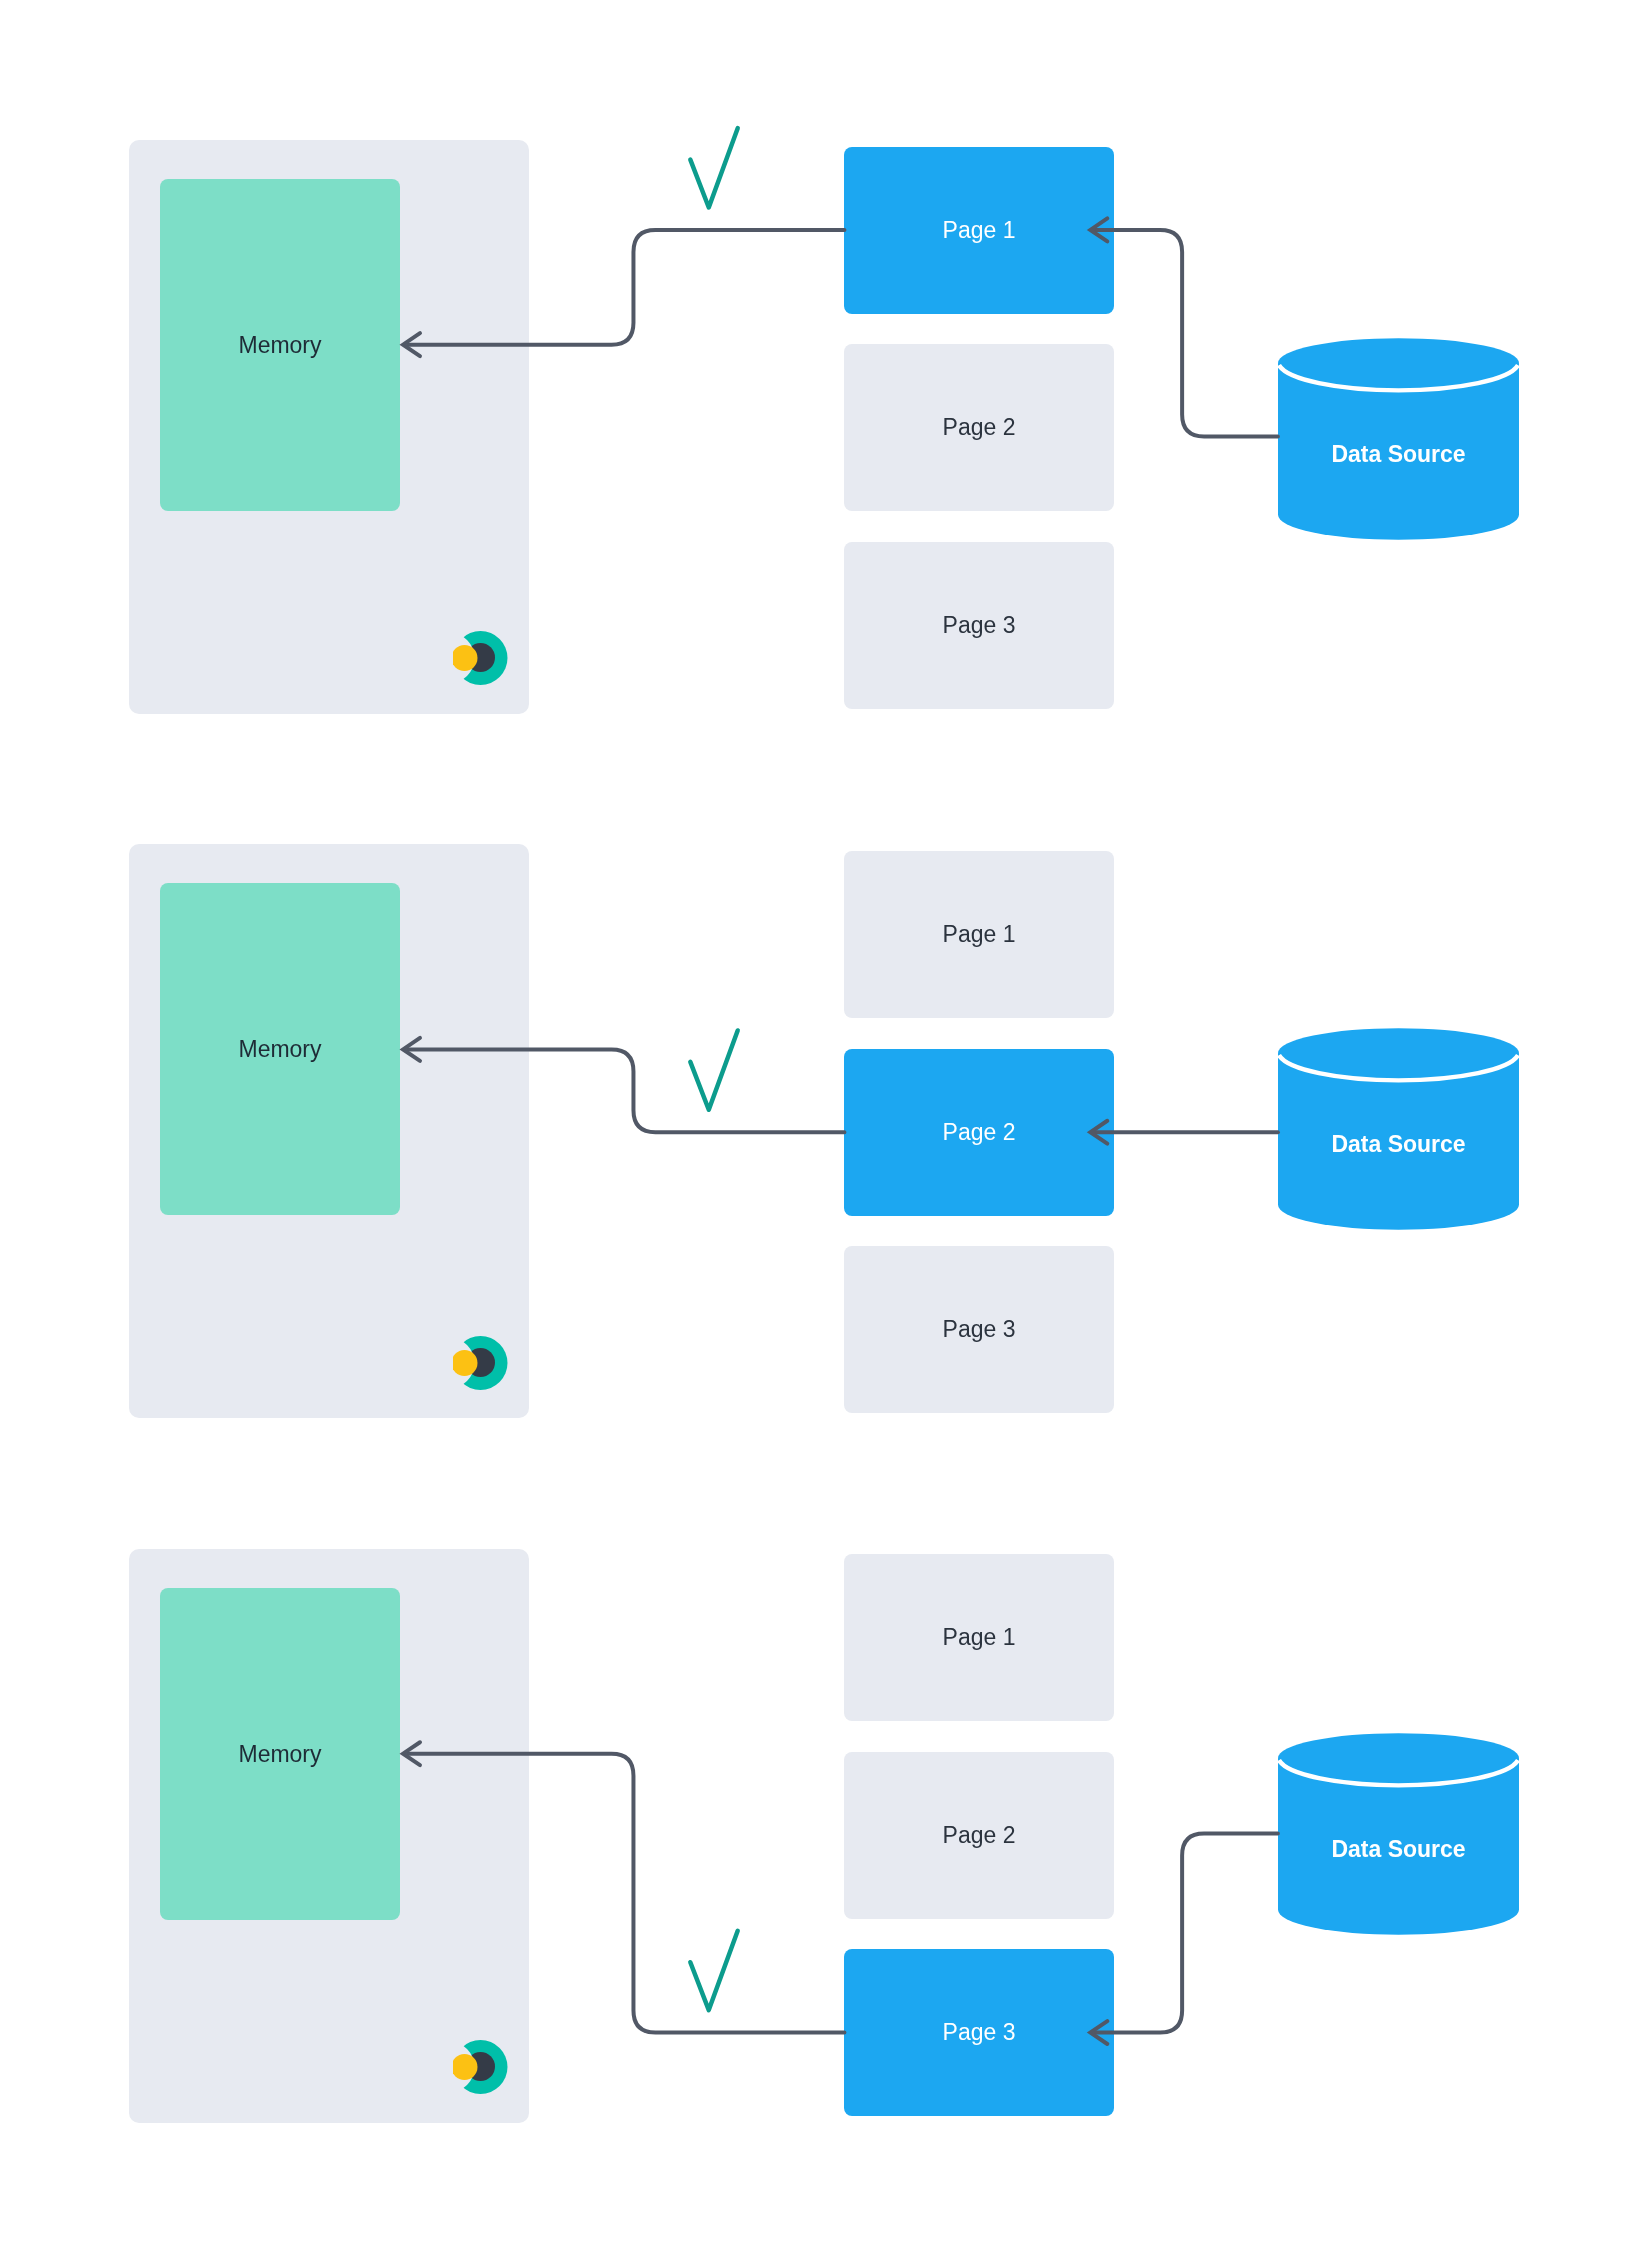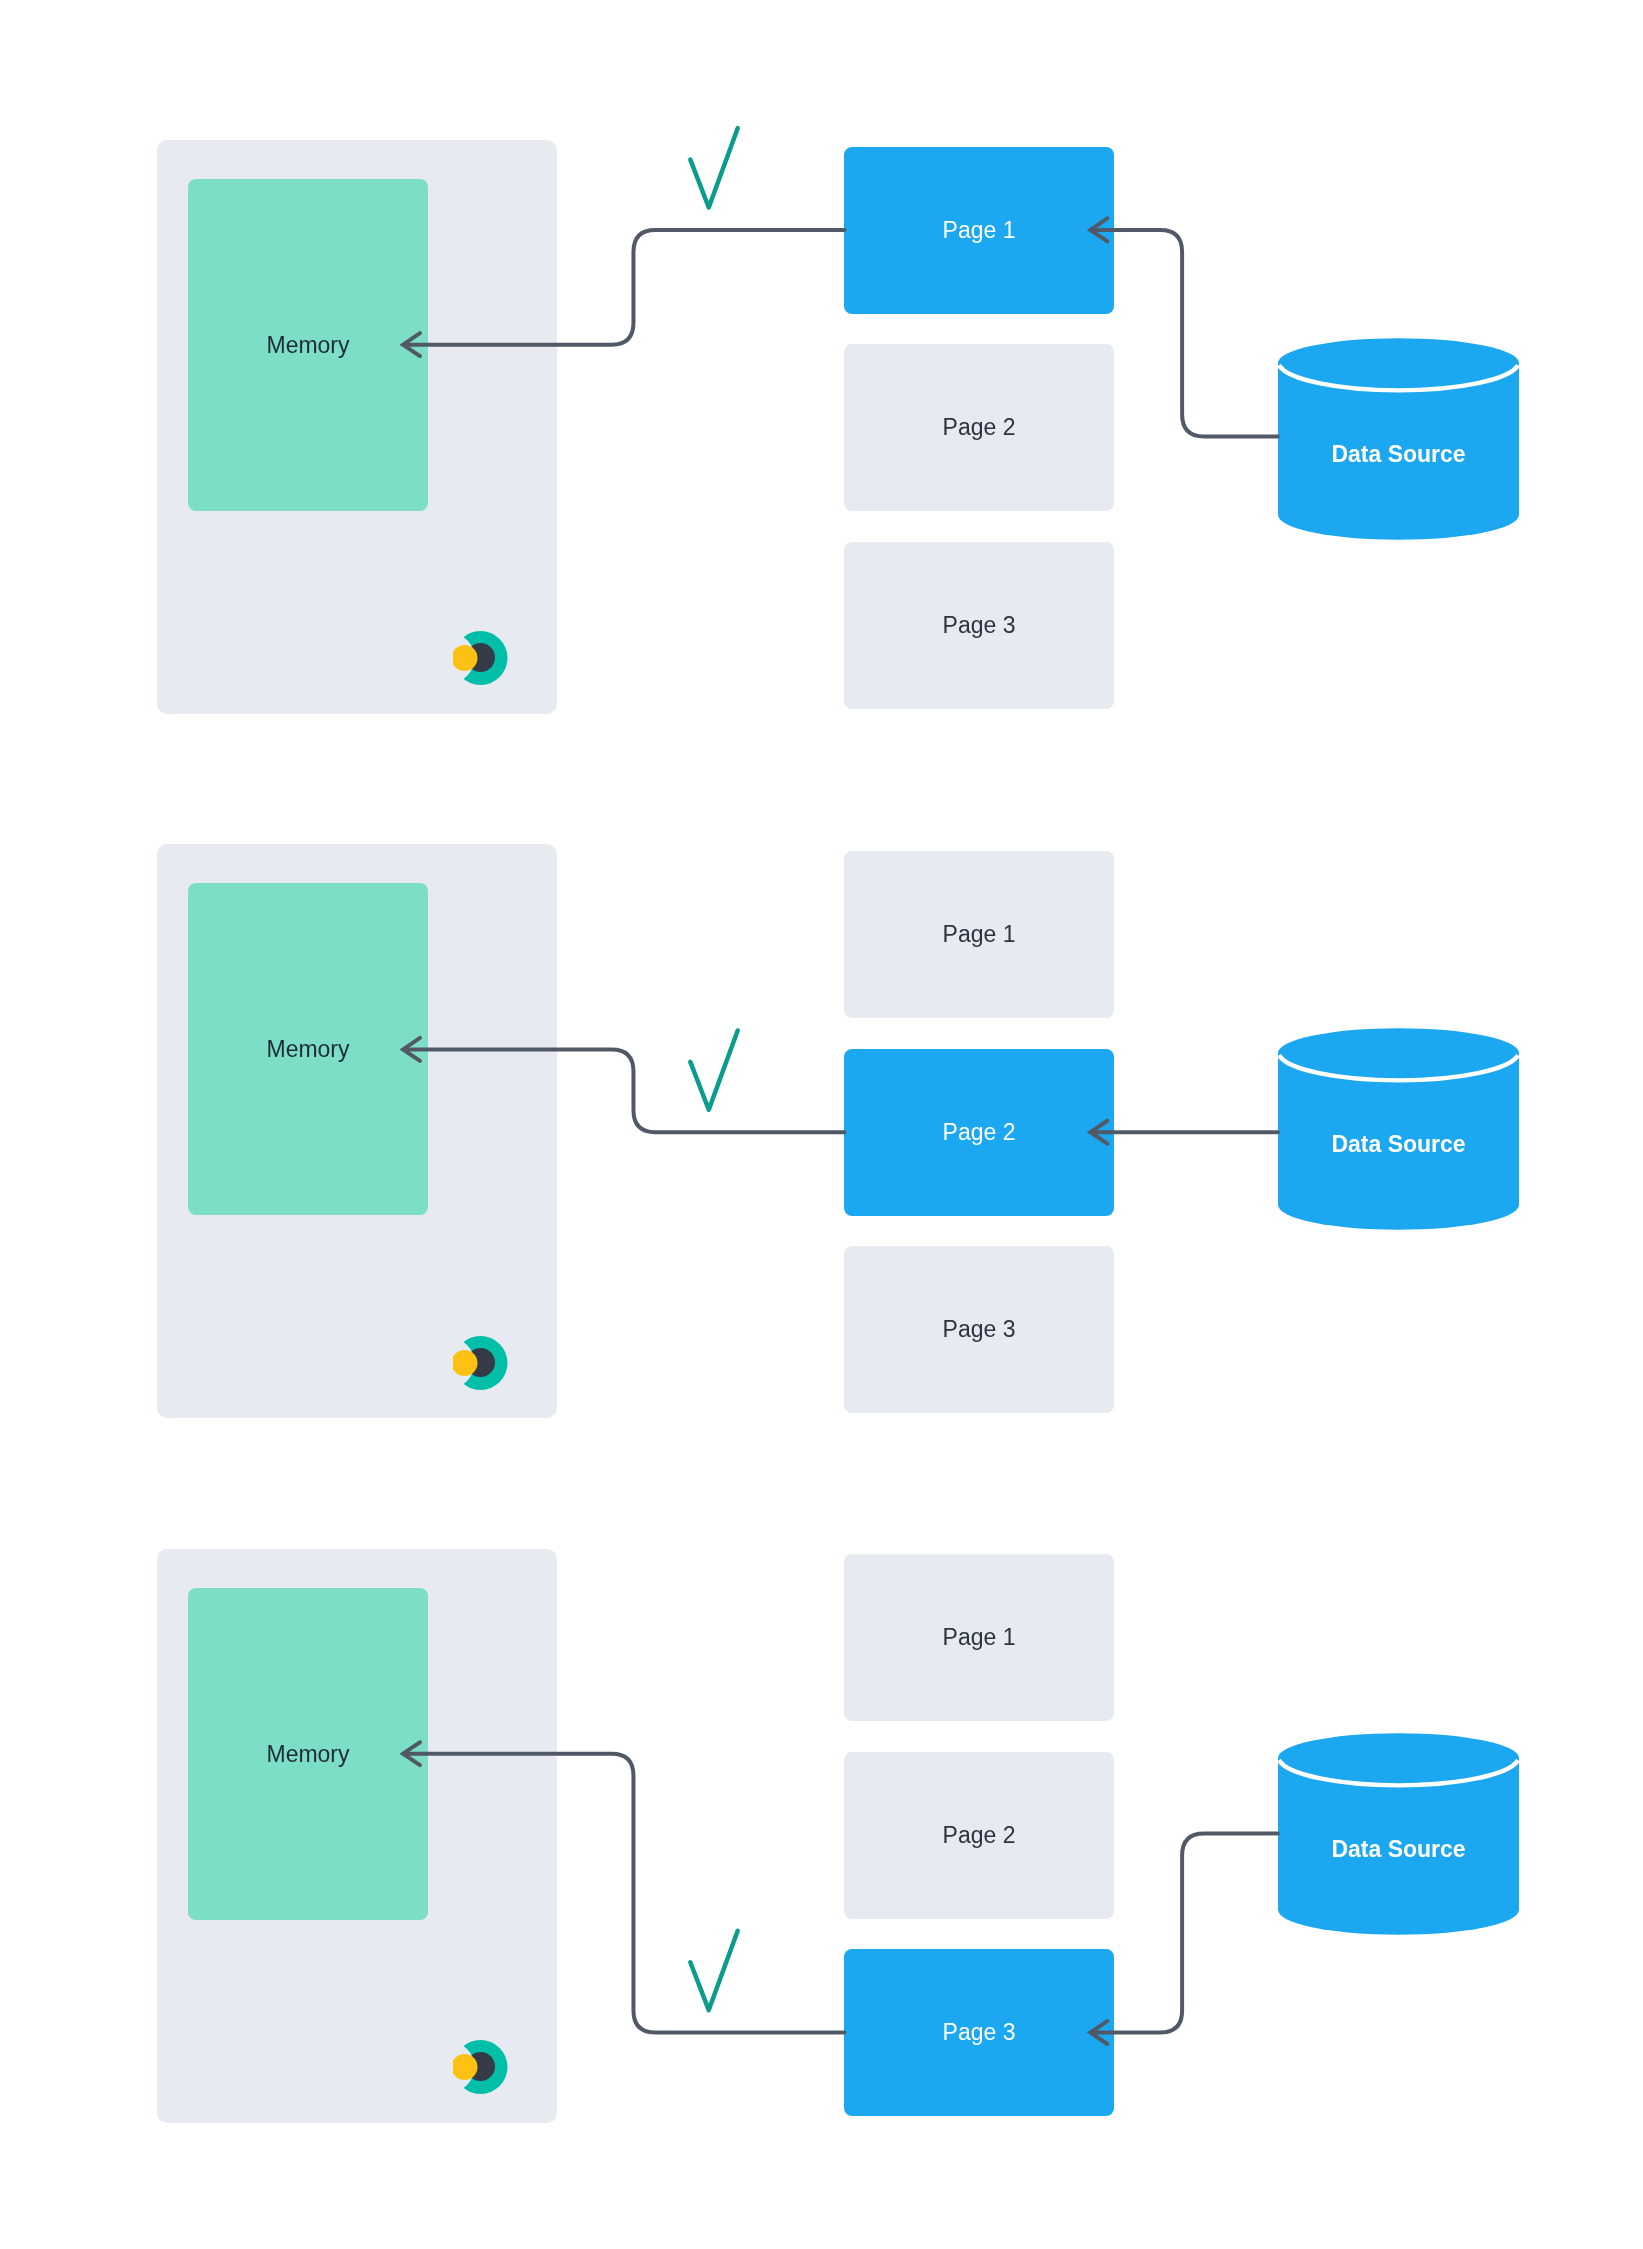--- a/index.html
+++ b/index.html
@@ -1,19 +1,19 @@
 <!DOCTYPE html>
 <html style="font-size:8px"><head>
 <meta charset="utf-8">
 <style>
   html,body{margin:0;padding:0;background:#ffffff;}
   body{width:1644px;height:2250px;position:relative;overflow:hidden;
        font-family:"Liberation Sans", sans-serif;}
   .panel{position:absolute;left:129px;width:400px;height:574px;
-         background:#e7eaf1;border-radius:10px;margin-left:28px;}
+         background:#e7eaf1;border-radius:10px;}
   .membox{position:absolute;left:160px;width:240px;height:332px;
           background:#7ddec7;border-radius:8px;
           display:flex;align-items:center;justify-content:center;}
   .membox span{font-size:23px;color:#1e2b36;}
   .logo{position:absolute;left:453px;width:55px;height:55px;}
   .page{position:absolute;left:844px;width:270px;height:167px;
         background:#e7eaf1;border-radius:8px;
         display:flex;align-items:center;justify-content:center;}
   .page span{font-size:23px;color:#2b333e;}
   .page.active{background:#1ca7f1;}

